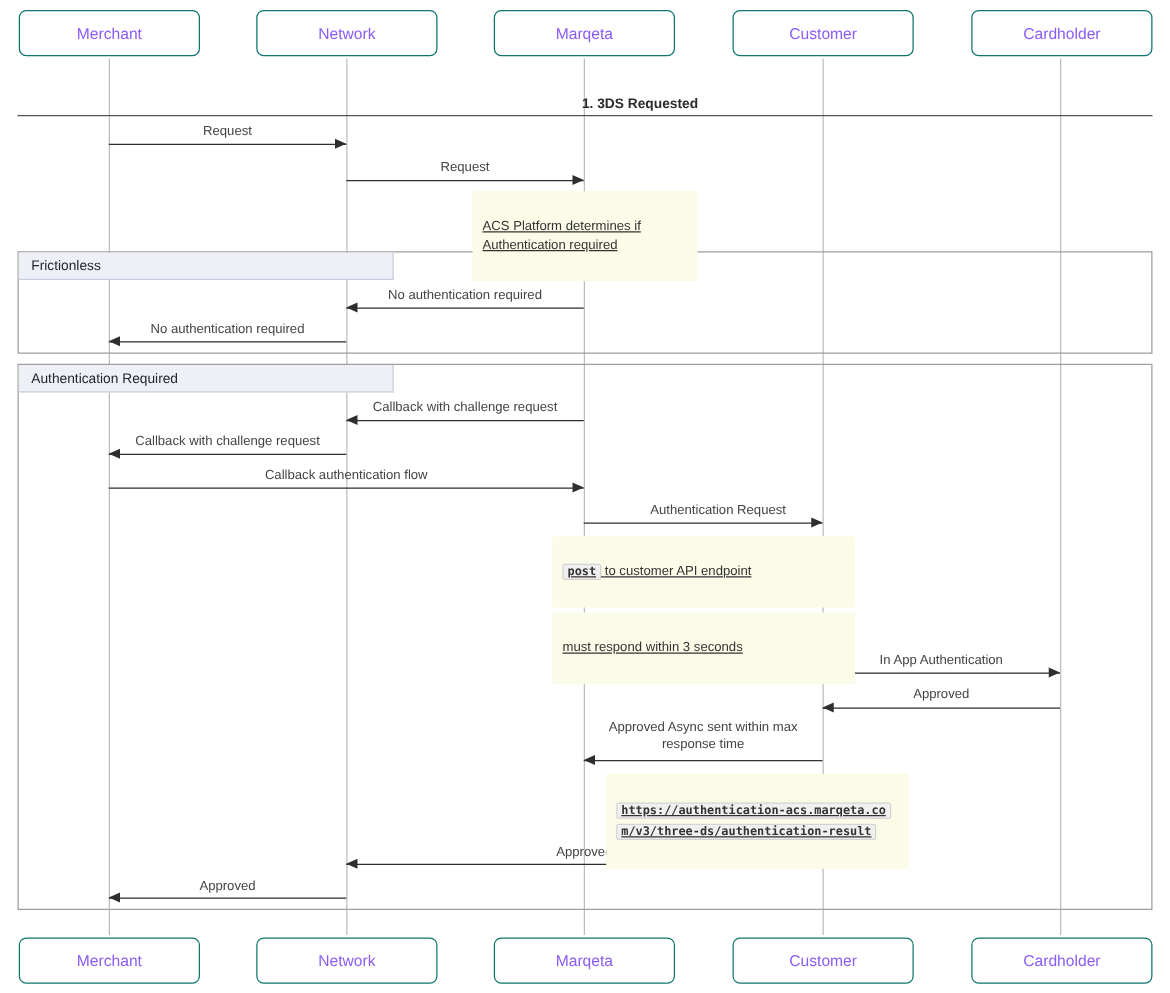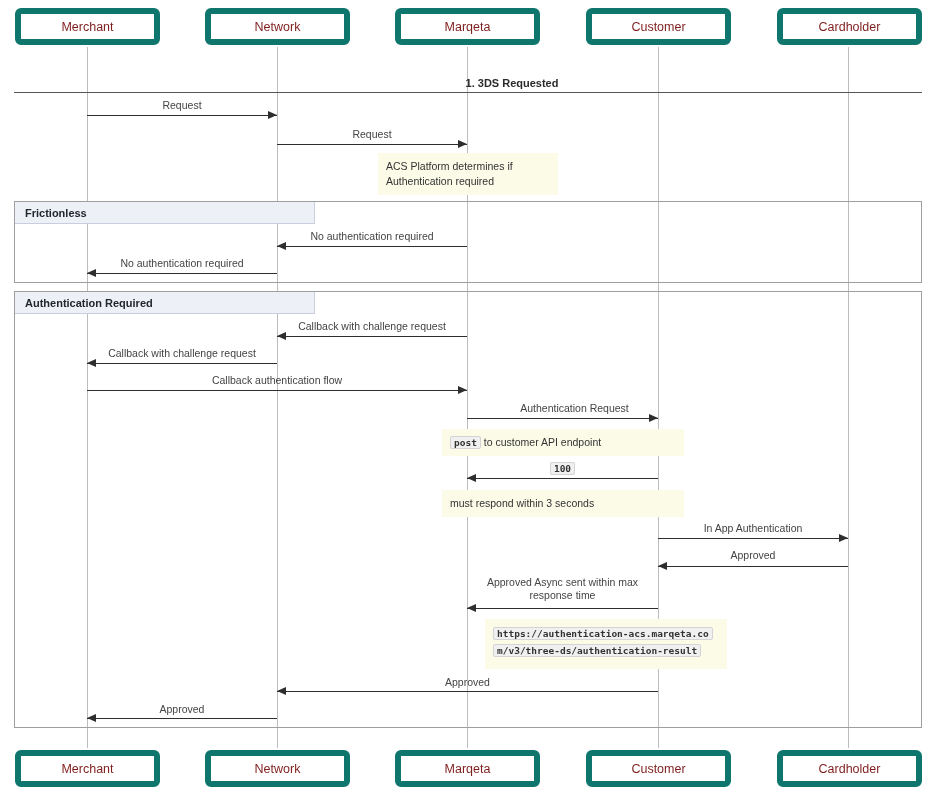--- a/index.html
+++ b/index.html
@@ -17,28 +17,28 @@
     width: 936px;
     height: 794px;
     background: #ffffff;
     overflow: hidden;
   }
 
   
   .actor-box {
     position: absolute;
     box-sizing: border-box;
-    border: 6px solid #0f766e;
+    border: 1px solid #0f766e;
     border-radius: 6px;
     background: #ffffff;
     display: flex;
     align-items: center;
     justify-content: center;
     font-size: 12.5px;
-    color: #7f1d1d;
+    color: #8b5cf6;
     z-index: 6;
   }
 
   
   .lifeline {
     position: absolute;
     width: 1px;
     background: #bdbdbd;
     z-index: 1;
   }
@@ -68,21 +68,21 @@
     background: transparent;
     z-index: 2;
   }
   .group-label {
     position: absolute;
     box-sizing: border-box;
     background: #eef0f7;
     border-right: 1px solid #c9cede;
     border-bottom: 1px solid #c9cede;
     font-size: 11px;
-    font-weight: bold;
+    font-weight: normal;
     color: #22262e;
     display: flex;
     align-items: center;
     padding-left: 10px;
     z-index: 3;
   }
 
   
   .msg-line {
     position: absolute;
@@ -111,22 +111,23 @@
   }
 
   
   .note {
     position: absolute;
     box-sizing: border-box;
     background: #fbfbe8;
     font-size: 10.5px;
     color: #333333;
     line-height: 15px;
-    padding: 6px 8px;
+    padding: 21px 8px;
     z-index: 5;
+    text-decoration: underline;
   }
 
   code.inline-code {
     font-family: "DejaVu Sans Mono", "Liberation Mono", monospace;
     font-size: 9.5px;
     font-weight: bold;
     background: #f0f0f0;
     border: 1px solid #d4d4d4;
     border-radius: 2px;
     padding: 0px 3px;

